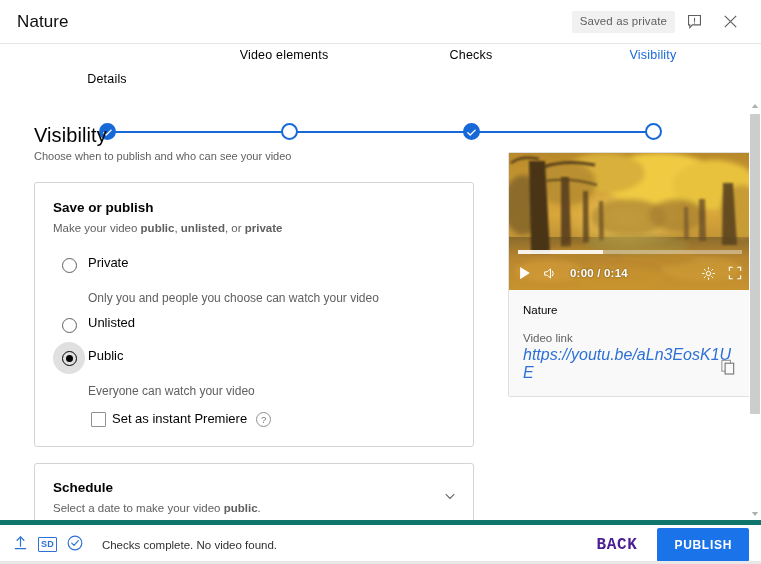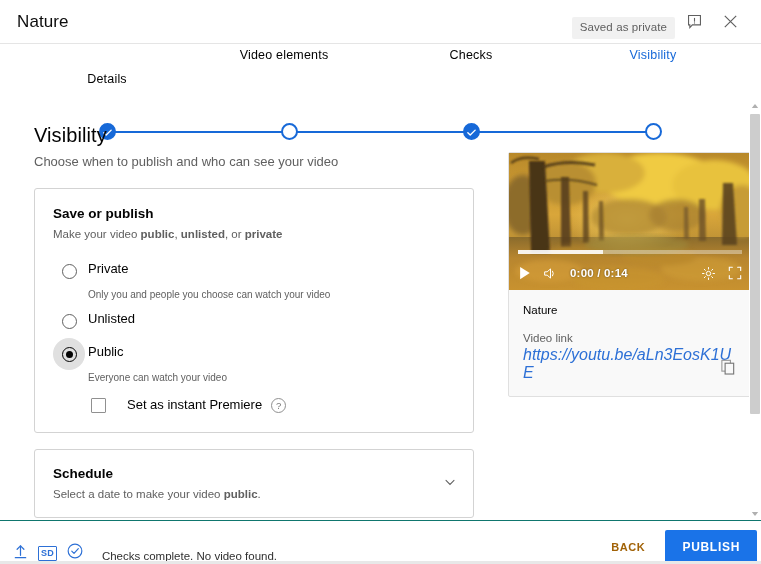--- a/index.html
+++ b/index.html
@@ -33,21 +33,21 @@
   .header-title {
     font-size: 17px;
     font-weight: 400;
     color: #0d0d0d;
     letter-spacing: .1px;
     line-height: 22px;
   }
   .header-right {
     margin-left: auto;
     display: flex;
-    align-items: flex-end;
+    align-items: center;
     gap: 2px;
   }
   .saved-badge {
     font-size: 11.5px;
     color: #606060;
     background: #f1f1f1;
     padding: 4px 8px 5px;
     border-radius: 2px;
     line-height: 13px;
     letter-spacing: .1px;
@@ -141,22 +141,21 @@
     padding-top: 30px;
   }
   .section-title {
     font-size: 20px;
     font-weight: 400;
     color: #030303;
     letter-spacing: .1px;
     line-height: 26px;
   }
   .section-sub {
-    margin-top: 6px;
-    font-size: 13px;
+    font-size: 11px;
     color: #606060;
     line-height: 16px;
   }
 
   .card {
     margin-top: 18px;
     border: 1px solid #d3d3d3;
     border-radius: 3px;
     background: #fff;
   }
@@ -215,41 +214,41 @@
     border-radius: 50%;
     background: #030303;
   }
   .radio-texts { padding-top: 4px; }
   .radio-label {
     font-size: 13px;
     color: #030303;
     line-height: 18px;
   }
   .radio-desc {
-    margin-top: 8px;
-    font-size: 10px;
+    margin-top: 18px;
+    font-size: 12px;
     color: #606060;
     line-height: 17px;
   }
 
   .premiere-row {
     display: flex;
     align-items: center;
     margin: 10px 0 2px 38px;
   }
   .checkbox {
     width: 15px; height: 15px;
     border: 1.6px solid #909090;
     border-radius: 1px;
     background: #fff;
     cursor: pointer;
     flex: 0 0 15px;
   }
   .premiere-label {
-    margin-left: 21px;
+    margin-left: 6px;
     font-size: 13px;
     color: #030303;
     line-height: 18px;
   }
   .help-icon {
     margin-left: 9px;
     width: 15px; height: 15px;
     border-radius: 50%;
     border: 1.2px solid #909090;
     color: #767676;
@@ -388,24 +387,24 @@
     height: 300px;
     background: #cdcdcd;
     border-radius: 1px;
     cursor: pointer;
   }
 
   
   .footer {
     flex: 0 0 44px;
     height: 44px;
-    border-top: 1px solid #0f766e;
-    display: flex;
-    align-items: flex-end;
-    padding: 0 4px 0 12px;
+    border-top: 5px solid #0f766e;
+    display: flex;
+    align-items: center;
+    padding: 0 12px 0 12px;
     background: #fff;
   }
   .footer-icons { display: flex; align-items: center; gap: 9px; }
   .sd-badge {
     border: 1.6px solid #2d70d6;
     color: #2d70d6;
     font-size: 9px;
     font-weight: bold;
     line-height: 11px;
     padding: 1px 2px;
@@ -419,30 +418,30 @@
     color: #303030;
     line-height: 16px;
   }
   .footer-right {
     margin-left: auto;
     display: flex;
     align-items: center;
     gap: 6px;
   }
   .btn-text {
-    font-size: 11px;
+    font-size: 16px;
     font-weight: bold;
-    color: #a16207;
+    color: #4c1d95;
     letter-spacing: .6px;
     padding: 9px 14px;
     cursor: pointer;
     border: none;
     background: none;
     border-radius: 2px;
-    font-family: Liberation Sans, sans-serif;
+    font-family: Liberation Mono, monospace;
   }
   .btn-primary {
     font-size: 12px;
     font-weight: bold;
     color: #fff;
     letter-spacing: .7px;
     background: #1a73e8;
     border: none;
     border-radius: 2px;
     padding: 10px 17px;

